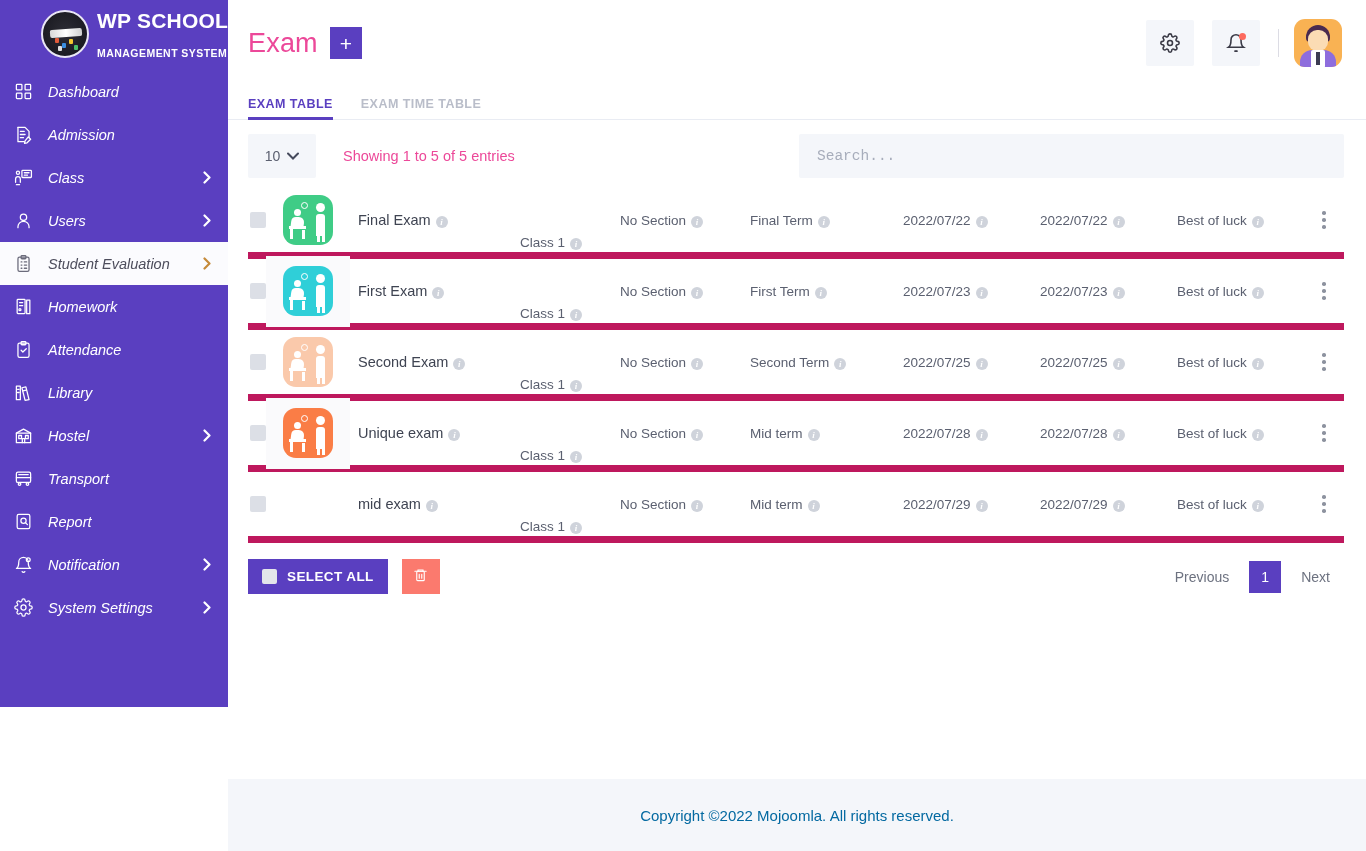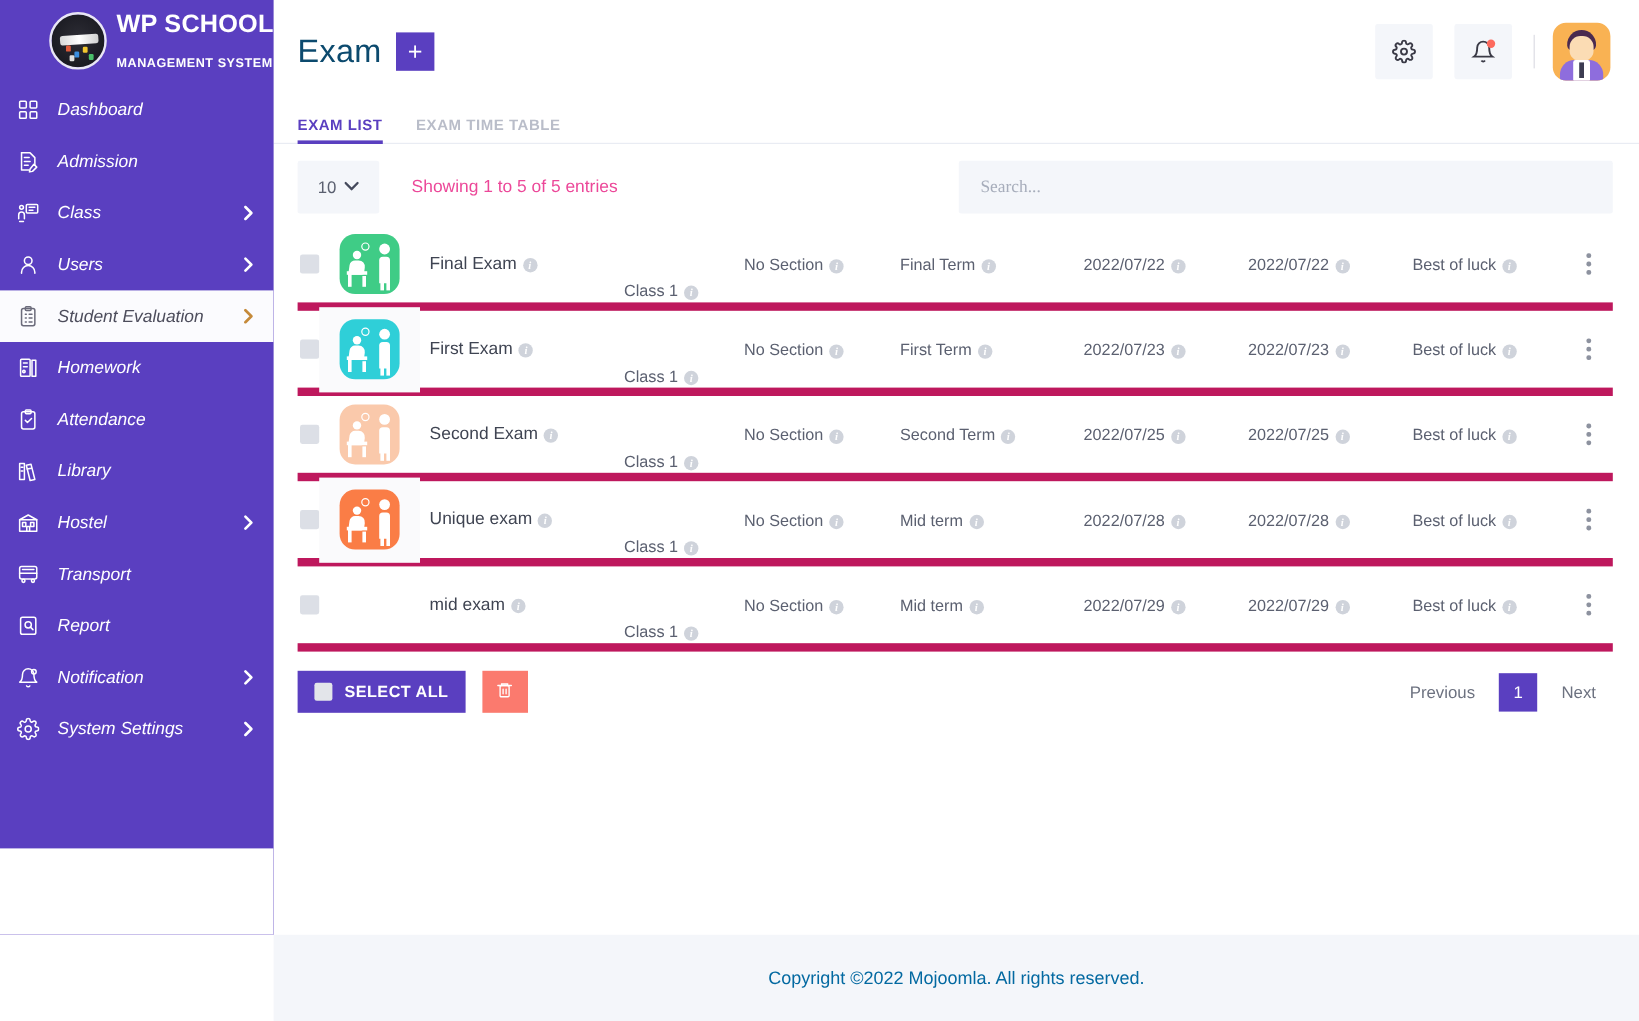--- a/index.html
+++ b/index.html
@@ -84,21 +84,21 @@
     background: #ffffff;
     display: flex; flex-direction: column;
     min-width: 0;
   }
   .topbar {
     height: 86px; display: flex; align-items: center;
     padding: 0 24px 0 20px;
     flex: 0 0 86px;
   }
   .page-title {
-    font-size: 27px; color: #0c4a6e; font-weight: 400;
+    font-size: 27px; color: #ec4899; font-weight: 400;
     letter-spacing: .2px;
   }
   .add-btn {
     width: 32px; height: 32px; background: #5a3fc0;
     margin-left: 12px;
     display: flex; align-items: center; justify-content: center;
     color: #fff; font-size: 21px; font-weight: 300; line-height: 1;
     cursor: pointer; border: none;
   }
   .topbar-spacer { flex: 1 1 auto; }
@@ -158,21 +158,21 @@
   }
   .len-sel .cdn { font-size: 11px; color: #454a5c; }
   .showing {
     margin-left: 27px; font-size: 14.5px; color: #ec4899; white-space: nowrap;
   }
   .search-wrap { flex: 1 1 auto; display: flex; justify-content: flex-end; }
   .search-input {
     width: 545px; height: 44px; background: #f4f6fa;
     border: none; outline: none; padding: 0 18px;
     font-size: 14.5px; color: #5b6070;
-    font-family: Liberation Serif, serif; border-radius: 2px;
+    font-family: Liberation Mono, monospace; border-radius: 2px;
   }
   .search-input::placeholder { color: #a7adbb; }
 
   
   .tbl { padding: 0 22px 0 20px; margin-top: 10px; }
   .row {
     display: flex; align-items: center;
     height: 71px; border-bottom: 7px solid #be185d;
     font-size: 13.5px; color: #5b6070;
   }
@@ -487,21 +487,21 @@
       <div class="avatar">
         <div class="av-body"></div>
         <div class="av-hair"></div>
         <div class="av-face"></div>
         <div class="av-shirt"></div>
         <div class="av-tie"></div>
       </div>
     </div>
 
     <div class="tabs">
-        <div class="tab active"><span>EXAM LIST</span></div>
+        <div class="tab active"><span>EXAM TABLE</span></div>
         <div class="tab"><span>EXAM TIME TABLE</span></div>
       </div>
 
     <div class="ctrls">
       <div class="len-sel">
         <span>10</span>
         <span class="cdn">
           <svg width="12" height="8" viewBox="0 0 12 8" fill="none" stroke="#454a5c" stroke-width="2" stroke-linecap="round">
               <path d="M1 1.5 L6 6.5 L11 1.5"></path>
             </svg>

